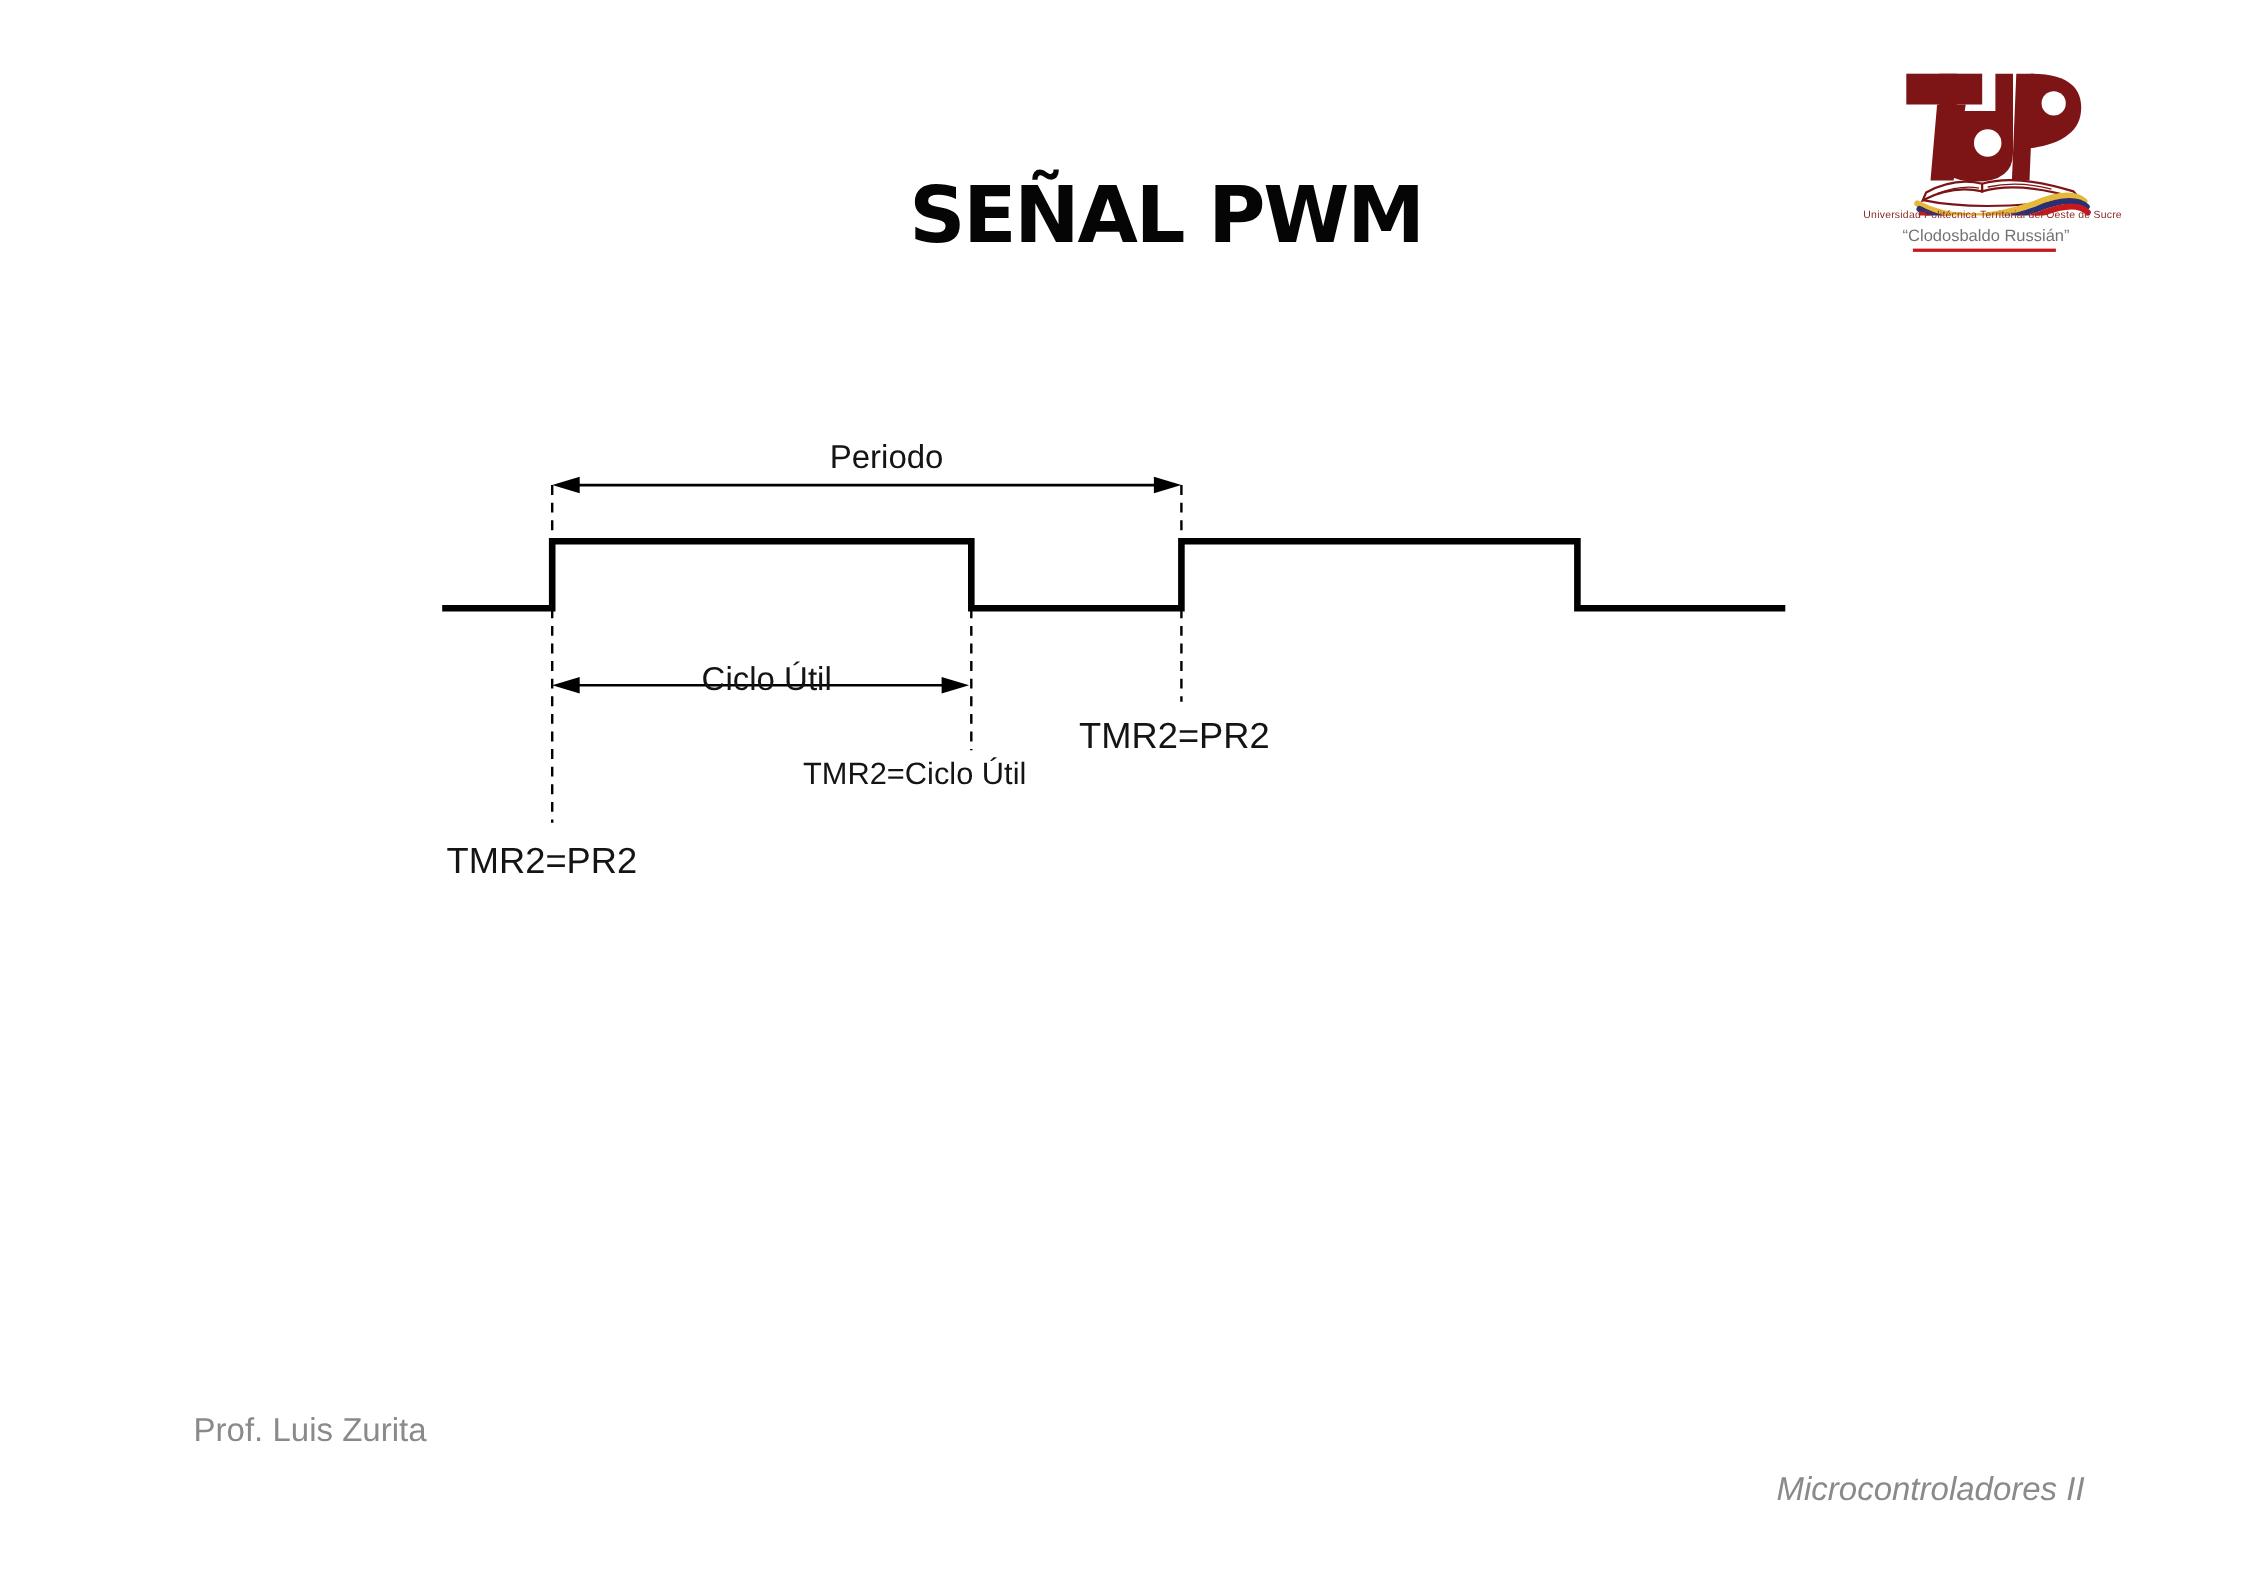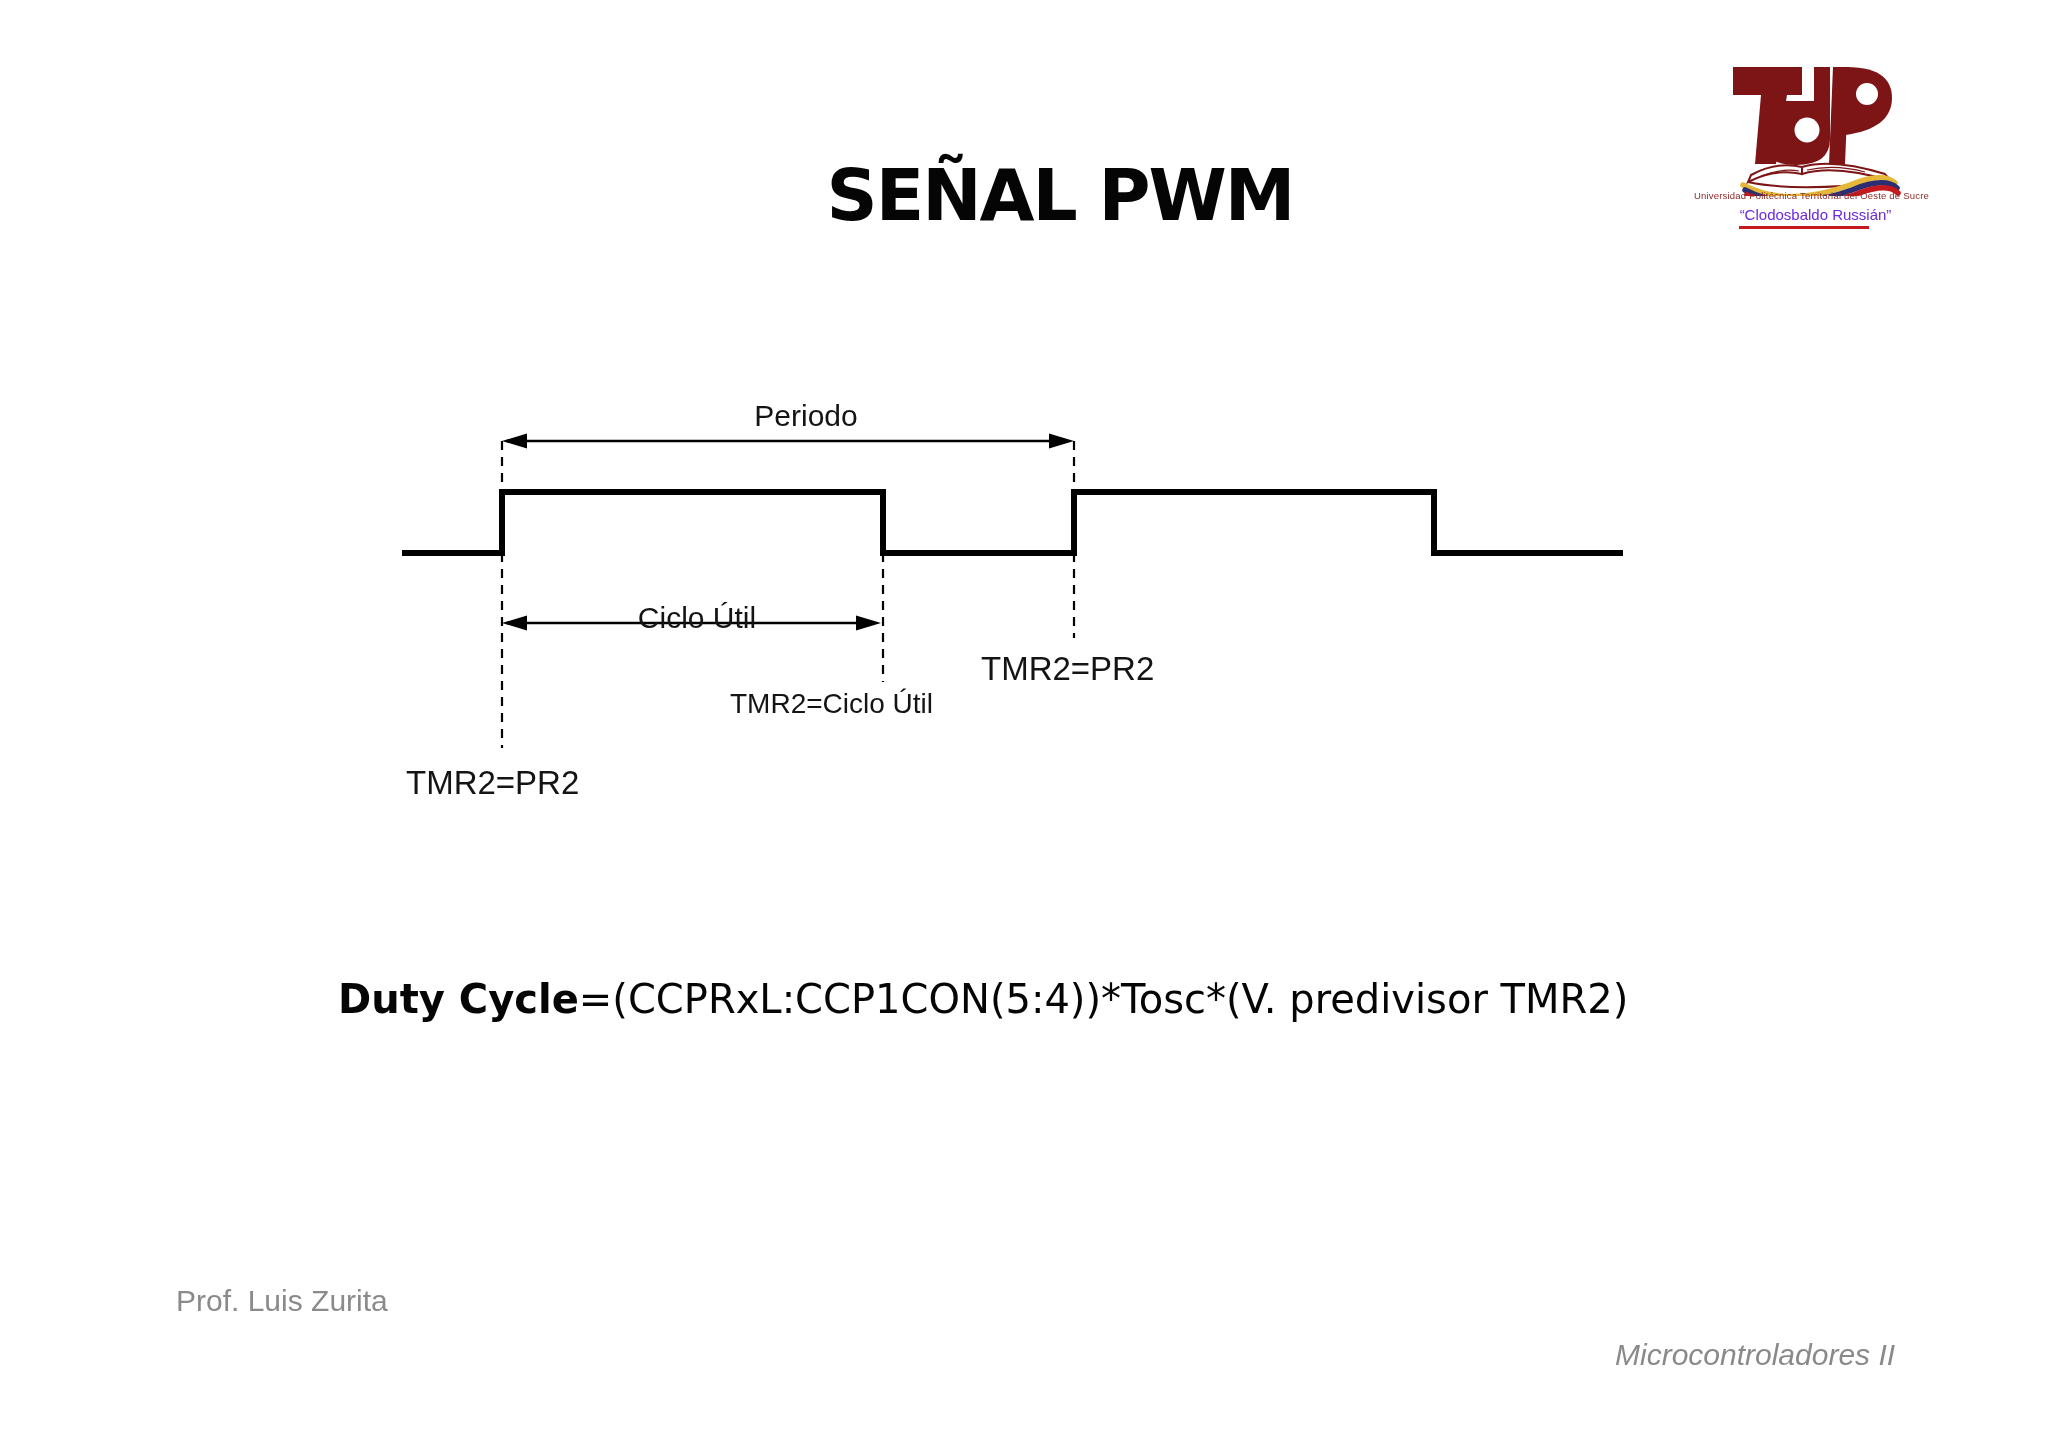--- a/index.html
+++ b/index.html
@@ -10,22 +10,22 @@
   
   .title{left:744px;top:156px;width:632px;text-align:center;
          font-family:"DejaVu Sans",sans-serif;font-weight:bold;
          font-size:71px;line-height:1.12;letter-spacing:-2px;color:#050505;white-space:nowrap;}
 
   
   .logo{left:1695px;top:46px;width:215px;height:190px;}
   .logo svg{position:absolute;left:0;top:0;}
   .logo-line1{position:absolute;left:-18px;top:144px;width:252px;text-align:right;
               font-size:9.5px;color:#8a2a28;letter-spacing:0.2px;white-space:nowrap;}
-  .logo-line2{position:absolute;left:13px;top:160px;width:215px;text-align:center;
-              font-size:15px;color:#6d28d9;white-space:nowrap;}
+  .logo-line2{position:absolute;left:3px;top:160px;width:215px;text-align:center;
+              font-size:15px;color:#737373;white-space:nowrap;}
   .logo-underline{position:absolute;left:44px;top:180px;width:130px;height:2.5px;background:#c6191d;}
 
   
   .diag-label{color:#141414;font-family:"Liberation Sans",sans-serif;white-space:nowrap;}
   .lbl-periodo{left:706px;top:399px;width:200px;text-align:center;font-size:30px;}
   .lbl-ciclo{left:597px;top:573px;width:200px;text-align:center;font-size:30px;margin-top:28px;}
   .lbl-tmr2-right{left:981px;top:650px;font-size:33px;}
   .lbl-tmr2-ciclo{left:730px;top:688px;font-size:28px;}
   .lbl-tmr2-left{left:406px;top:764px;font-size:33px;}
 
@@ -107,20 +107,17 @@
 
     <path d="M402,553 H502 V492 H883 V553 H1074 V492 H1434 V553 H1623" fill="none" stroke="#000" stroke-width="6" stroke-linejoin="miter"></path>
   </svg>
 
   <div class="abs diag-label lbl-periodo">Periodo</div>
   <div class="abs diag-label lbl-ciclo">Ciclo Útil</div>
   <div class="abs diag-label lbl-tmr2-right">TMR2=PR2</div>
   <div class="abs diag-label lbl-tmr2-ciclo">TMR2=Ciclo Útil</div>
   <div class="abs diag-label lbl-tmr2-left">TMR2=PR2</div>
 
-  <div class="abs formula formula2">
-    <span class="lead">Duty Cycle</span><span>=(CCPRxL:CCP1CON(5:4))*Tosc*(V. predivisor TMR2)</span>
-  </div>
 
   <div class="abs footer footer-left">Prof. Luis Zurita</div>
   <div class="abs footer footer-right">Microcontroladores II</div>
 
 </div>
 
 </body></html>

